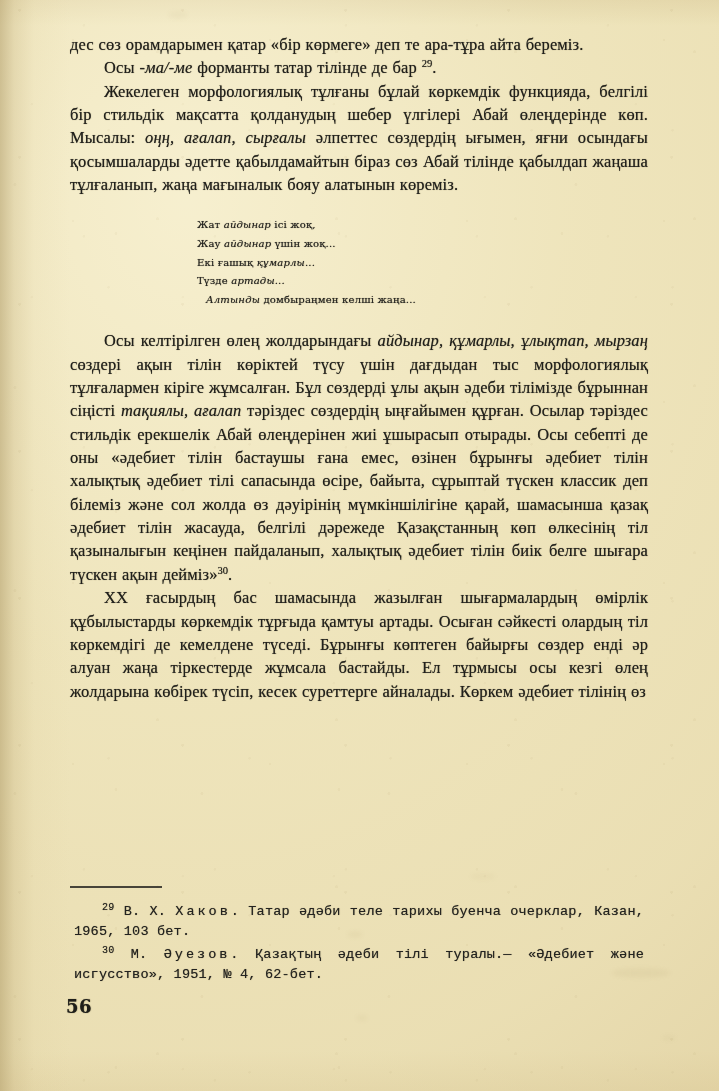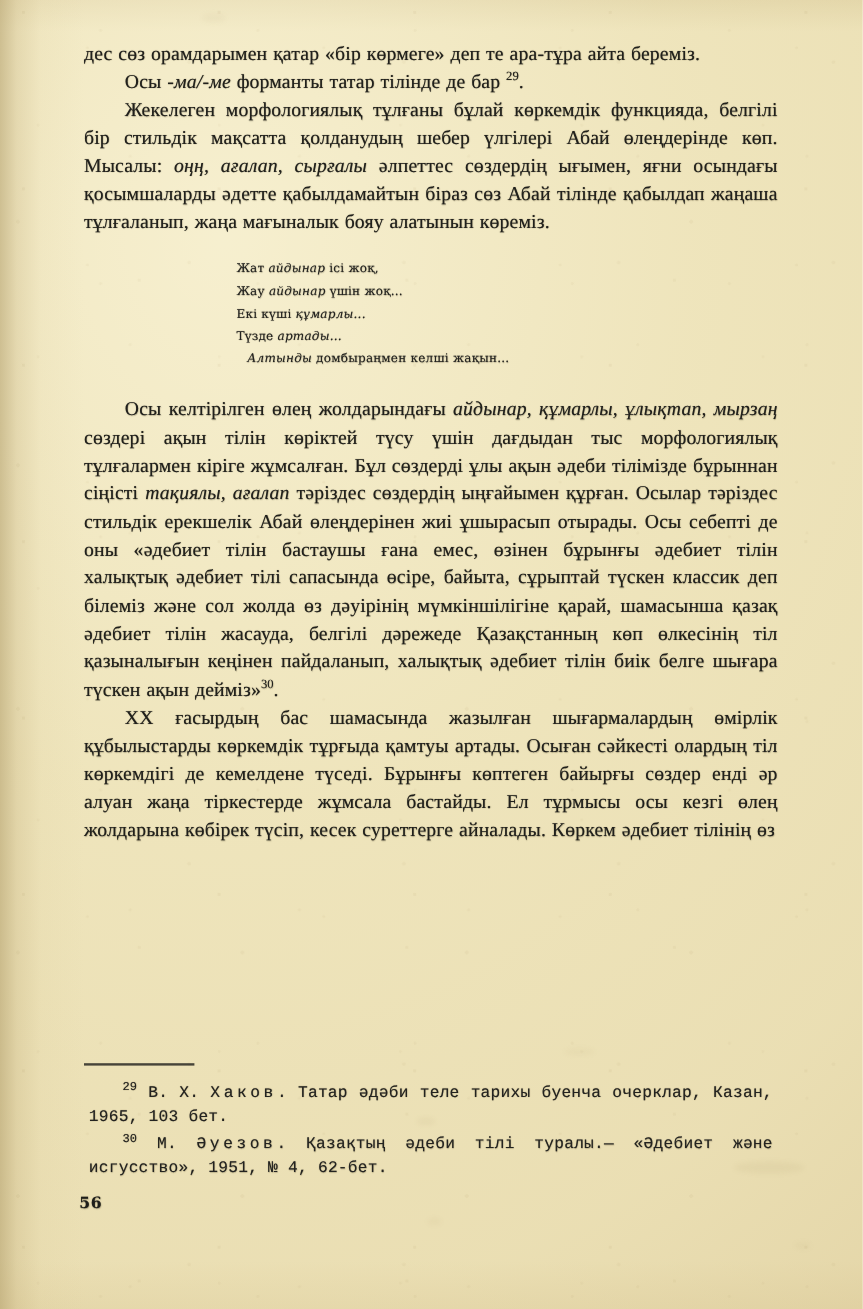--- a/index.html
+++ b/index.html
@@ -157,21 +157,21 @@
   }
 
   
   #folio {
     position: absolute;
     left: 66px;
     top: 996px;
     color: #1e1e1a;
     font-family: "DejaVu Serif", serif;
     font-weight: bold;
-    font-size: 13px;
+    font-size: 18px;
     letter-spacing: .6px;
     text-shadow:
       0 0 0.8px rgba(40,36,24,0.55),
       0.4px 0.3px 1px rgba(70,58,30,0.30);
   }
 </style>
 </head>
 <body>
 
 <div id="page">
@@ -187,23 +187,23 @@
 
   <div id="column">
 
     <p class="para noindent" id="p1"><span>дес сөз орамдарымен қатар «бір көрмеге» деп те ара-тұра айта береміз.</span></p>
     <p class="para" id="p2"><span>Осы </span><i>-ма/-ме</i><span> форманты татар тілінде де бар </span><span class="sup">29</span><span>.</span></p>
     <p class="para" id="p3"><span>Жекелеген морфологиялық тұлғаны бұлай көркемдік функцияда, белгілі бір стильдік мақсатта қолданудың шебер үлгілері Абай өлеңдерінде көп.  Мысалы: </span><i>оңң, ағалап, сырғалы</i><span> әлпеттес сөздердің ығымен, яғни осындағы қосымшаларды әдетте қабылдамайтын біраз сөз Абай тілінде қабылдап жаңаша тұлғаланып, жаңа мағыналык бояу алатынын көреміз.</span></p>
 
     <div id="verse">
         <div class="vline"><span>Жат </span><i>айдынар</i><span> ісі жоқ,</span></div>
         <div class="vline"><span>Жау </span><i>айдынар</i><span> үшін жоқ...</span></div>
-        <div class="vline"><span>Екі күші </span><i>құмарлы...</i></div>
+        <div class="vline"><span>Екі ғашық </span><i>құмарлы...</i></div>
         <div class="vline"><span>Түзде </span><i>артады...</i></div>
-        <div class="vline vindent"><i>Алтынды</i><span> домбыраңмен келші жақын...</span></div>
+        <div class="vline vindent"><i>Алтынды</i><span> домбыраңмен келші жаңа...</span></div>
       </div>
 
     <p class="para" id="p4"><span>Осы  келтірілген өлең  жолдарындағы  </span><i>айдынар, құмарлы, ұлықтап, мырзаң</i><span> сөздері ақын тілін көріктей түсу үшін дағдыдан тыс морфологиялық тұлғалармен кіріге жұмсалған.  Бұл сөздерді ұлы ақын әдеби тілімізде бұрыннан сіңісті </span><i>тақиялы, ағалап</i><span>  тәріздес сөздердің ыңғайымен құрған. Осылар тәріздес стильдік ерекшелік Абай өлеңдерінен жиі ұшырасып отырады. Осы себепті де оны «әдебиет тілін бастаушы ғана емес, өзінен бұрынғы әдебиет тілін халықтық әдебиет тілі сапасында өсіре, байыта, сұрыптай түскен классик деп білеміз және сол жолда өз дәуірінің мүмкіншілігіне қарай, шамасынша қазақ әдебиет  тілін  жасауда, белгілі дәрежеде Қазақстанның көп өлкесінің тіл қазыналығын кеңінен пайдаланып, халықтық әдебиет тілін биік белге шығара түскен ақын дейміз»</span><span class="sup">30</span><span>.</span></p>
     <p class="para" id="p5"><span>XX ғасырдың бас шамасында жазылған шығармалардың өмірлік құбылыстарды көркемдік тұрғыда қамтуы артады. Осыған сәйкесті олардың тіл көркемдігі де кемелдене түседі. Бұрынғы көптеген байырғы сөздер енді әр алуан жаңа тіркестерде жұмсала бастайды. Ел тұрмысы осы кезгі өлең жолдарына көбірек түсіп, кесек суреттерге айналады. Көркем әдебиет тілінің өз</span></p>
   </div>
 
   <div id="footnotes">
     <div id="fn-rule"></div>
     <p class="fn" id="fn29"><span class="fnum">29</span><span><span> В.  Х.  </span><span class="spaced">Хаков</span><span>.   Татар әдәби теле тарихы буенча очерклар, Казан, 1965, 103 бет.</span></span></p>
     <p class="fn" id="fn30"><span class="fnum">30</span><span><span> М.  </span><span class="spaced">Әуезов</span><span>.   Қазақтың әдеби тілі туралы.— «Әдебиет және исгусство», 1951, № 4, 62-бет.</span></span></p>

